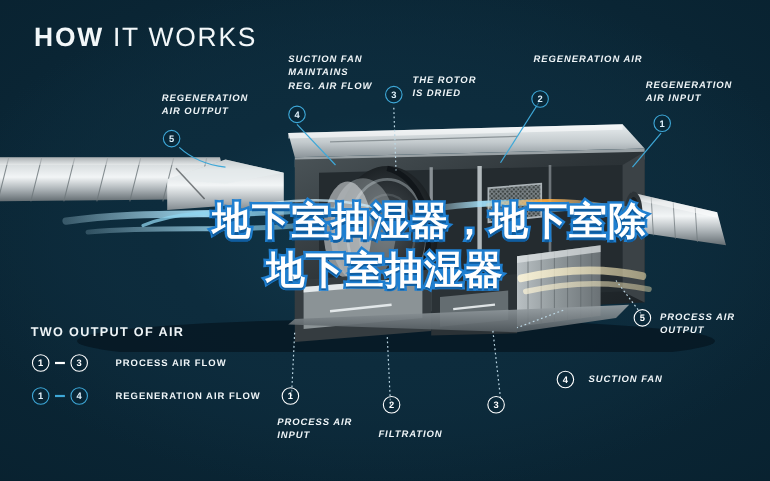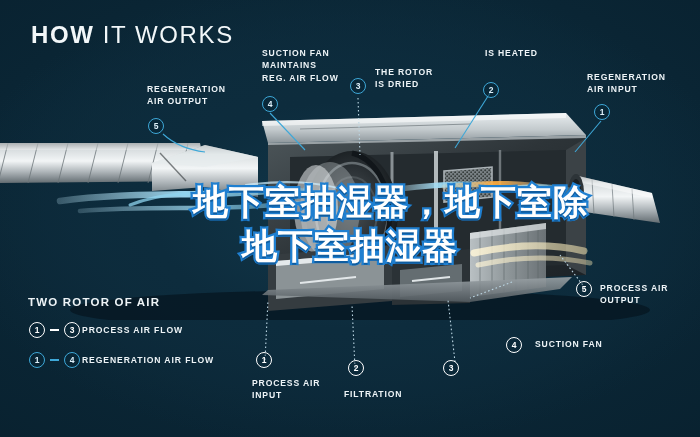--- a/index.html
+++ b/index.html
@@ -13,38 +13,38 @@
   }
 
   
   .title{position:absolute;left:31px;top:23px;letter-spacing:1.6px;
     font-size:24px;line-height:1;color:#f2f7f9;white-space:nowrap;}
   .title .b{font-weight:bold;}
   .title .l{font-weight:300;}
 
   
   .lbl{position:absolute;color:#eef4f7;font-size:8.6px;font-weight:bold;
-    letter-spacing:.85px;line-height:1.45;text-transform:uppercase;}
+    letter-spacing:.85px;line-height:1.45;text-transform:uppercase;font-style:italic;}
 
   
   .circ{position:absolute;width:16px;height:16px;border-radius:50%;
     box-sizing:border-box;display:flex;align-items:center;justify-content:center;
     font-size:8.5px;font-weight:bold;line-height:1;}
   .circ.blue{border:1.3px solid #3ea8d8;color:#dff0fa;background:rgba(8,38,54,.55);}
   .circ.white{border:1.3px solid #ffffff;color:#ffffff;background:rgba(8,38,54,.35);}
 
   
   #leads{position:absolute;left:0;top:0;width:700px;height:437px;pointer-events:none;}
 
   
   .legend-title{position:absolute;left:28px;top:296px;color:#eef4f7;
     font-size:11.5px;font-weight:bold;letter-spacing:1.2px;}
   .legend-row{position:absolute;display:flex;align-items:center;gap:0;}
   .legend-row .dash{width:9px;height:1.3px;margin:0 5px;}
-  .legend-row .txt{margin-left:2px;font-size:8.6px;font-weight:bold;
+  .legend-row .txt{margin-left:25px;font-size:8.6px;font-weight:bold;
     letter-spacing:.9px;color:#eef4f7;text-transform:uppercase;}
   .dash.w{background:#ffffff;} .dash.b{background:#3ea8d8;}
 
   
   #machine{position:absolute;left:0;top:105px;width:700px;height:215px;}
 
   
   .zh{position:absolute;width:700px;text-align:center;color:#ffffff;
     font-family:"DejaVu Sans","Liberation Sans",sans-serif;
     font-weight:bold;font-size:35px;letter-spacing:1px;line-height:1.22;
@@ -248,21 +248,21 @@
   <div class="lbl" style="left:262px;top:47px;">
     <div>SUCTION FAN</div>
     <div>MAINTAINS</div>
     <div>REG. AIR FLOW</div>
   </div>
   <div class="lbl" style="left:375px;top:47px;margin-top:19px;">
     <div>THE ROTOR</div>
     <div>IS DRIED</div>
   </div>
   <div class="lbl" style="left:485px;top:47px;">
-    <div>IS HEATED</div>
+    <div>REGENERATION AIR</div>
   </div>
   <div class="lbl" style="left:587px;top:71px;">
     <div>REGENERATION</div>
     <div>AIR INPUT</div>
   </div>
 
   <div class="circ blue" style="left:148px;top:118px;">
       <span>5</span>
     </div>
   <div class="circ blue" style="left:262px;top:96px;">
@@ -308,21 +308,21 @@
   </div>
 
   <div class="circ white" style="left:576px;top:281px;">
       <span>5</span>
     </div>
   <div class="lbl" style="left:600px;top:282px;">
     <div>PROCESS AIR</div>
     <div>OUTPUT</div>
   </div>
 
-  <div class="legend-title">TWO ROTOR OF AIR</div>
+  <div class="legend-title">TWO OUTPUT OF AIR</div>
 
   <div class="legend-row" style="left:29px;top:322px;">
     <div class="circ white" style="position:relative;left:0;top:0;">
         <span>1</span>
       </div>
     <div class="dash w"></div>
     <div class="circ white" style="position:relative;left:0;top:0;">
         <span>3</span>
       </div>
     <div class="txt">PROCESS AIR FLOW</div>

